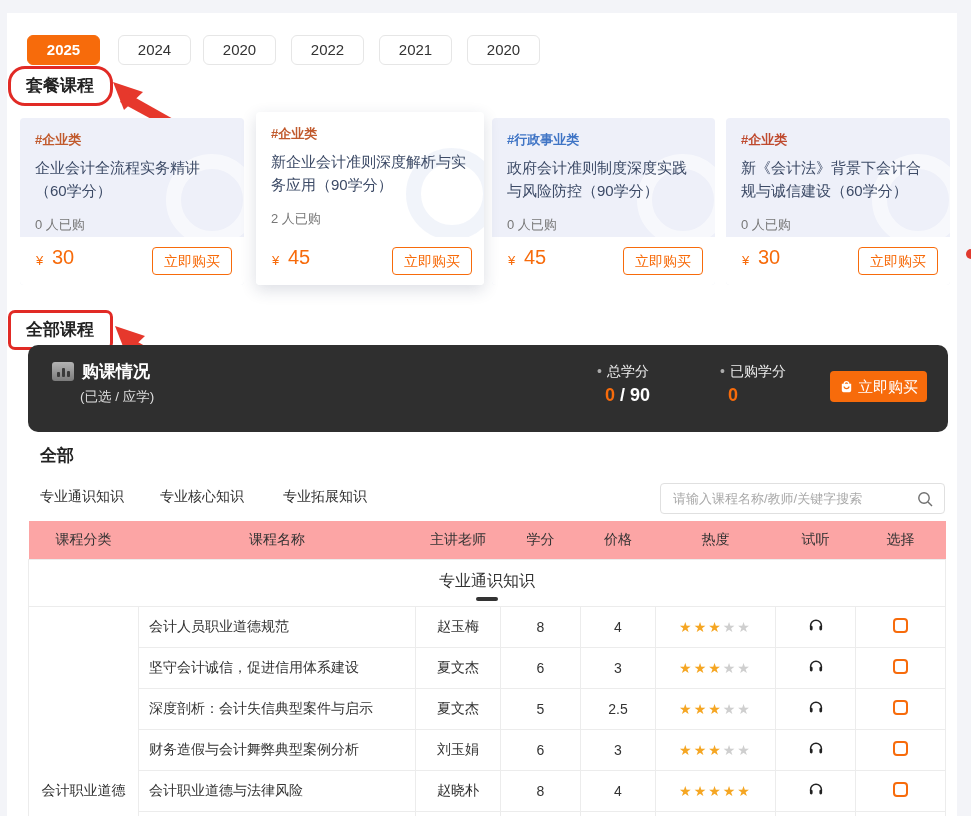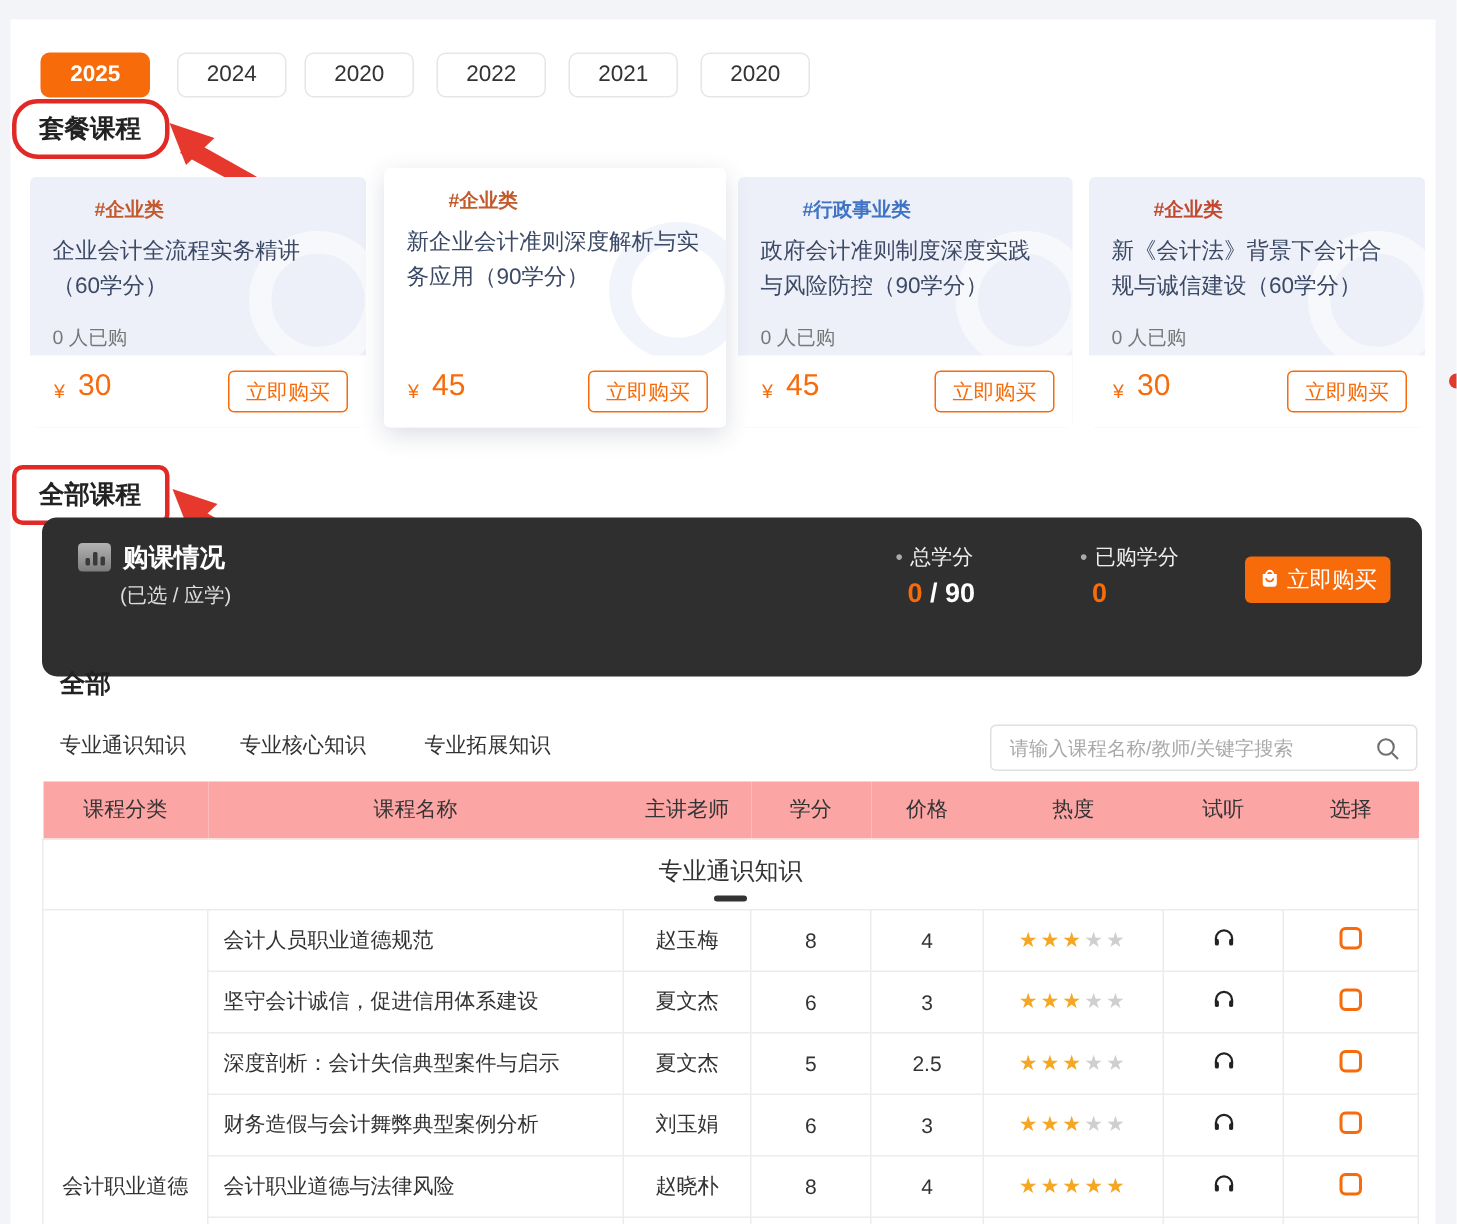--- a/index.html
+++ b/index.html
@@ -21,31 +21,31 @@
   .arrow2 { position:absolute; left:113px; top:324px; }
 
   
   .card { position:absolute; top:118px; height:167px; background:#eef0f9; border-radius:4px; overflow:hidden; }
   .c1{left:20px;width:224px}.c3{left:492px;width:223px}.c4{left:726px;width:224px}
   .card.sel { left:256px; width:228px; top:112px; height:173px; background:#fff; box-shadow:0 5px 16px rgba(40,50,90,.16); z-index:2; }
   .card .wm { position:absolute; right:-14px; top:36px; width:92px; height:92px; border-radius:50%;
               border:15px solid rgba(255,255,255,.55); }
   .card.sel .wm { border-color:rgba(240,243,250,.9); }
   .card .inner { position:relative; padding:13px 15px 0 15px; }
-  .ctag { font-size:13px; font-weight:bold;margin-left:28px; }
+  .ctag { font-size:13px; font-weight:bold; }
   .ctitle { margin-top:7px; font-size:15px; line-height:1.55; color:#3c4a66; height:47px; }
   .cbuy-count { margin-top:13px; font-size:13px; color:#777; }
   .pricebar { position:absolute; left:0; right:0; bottom:0; height:48px; background:#fff; }
   .pb-cur { position:absolute; left:16px; top:16px; font-size:13px; color:#f76b0b; }
   .pb-val { position:absolute; left:32px; top:9px; font-size:20px; color:#f76b0b; }
   .pb-btn { position:absolute; right:12px; top:10px; width:80px; height:28px; line-height:26px; text-align:center;
             border:1px solid #f76b0b; border-radius:4px; color:#f76b0b; font-size:14px; background:#fff; cursor:pointer; }
 
   
-  .darkbar { position:absolute; left:28px; top:345px; width:920px; height:106px; background:#2f2f2f; border-radius:10px; }
+  .darkbar { position:absolute; left:28px; top:345px; width:920px; height:87px; background:#2f2f2f; border-radius:10px; }
   .db-icon { position:absolute; left:24px; top:17px; width:22px; height:19px; border-radius:3px;
              background:linear-gradient(#b3b3b3,#7c7c7c); }
   .db-icon i { position:absolute; bottom:4px; width:3px; background:#3a3a3a; border-radius:1px; }
   .db-icon i.b1{left:5px;height:5px}.db-icon i.b2{left:10px;height:9px}.db-icon i.b3{left:15px;height:6px}
   .db-title { position:absolute; left:54px; top:15px; font-size:17px; font-weight:bold; color:#fff; }
   .db-sub { position:absolute; left:52px; top:43px; font-size:13.5px; color:#ddd; }
   .db-stat { position:absolute; top:18px; font-size:14px; color:#eee; }
   .db-stat .dot { color:#aaa; margin-right:5px; }
   .s1 { left:569px; } .s2 { left:692px; }
   .db-val { position:absolute; top:40px; font-size:18px; font-weight:bold; }
@@ -111,20 +111,21 @@
     <span class="pb-val">30</span>
     <div class="pb-btn">立即购买</div>
   </div>
 </div>
 
 <div class="card sel">
   <div class="wm"></div>
   <div class="inner">
     <div class="ctag" style="color:#c15a2d">#企业类</div>
     <div class="ctitle">新企业会计准则深度解析与实务应用（90学分）</div>
+    <div class="cbuy-count">2 人已购</div>
   </div>
   <div class="pricebar">
     <span class="pb-cur">¥</span>
     <span class="pb-val">45</span>
     <div class="pb-btn">立即购买</div>
   </div>
 </div>
 
 <div class="card c3">
   <div class="wm"></div>

